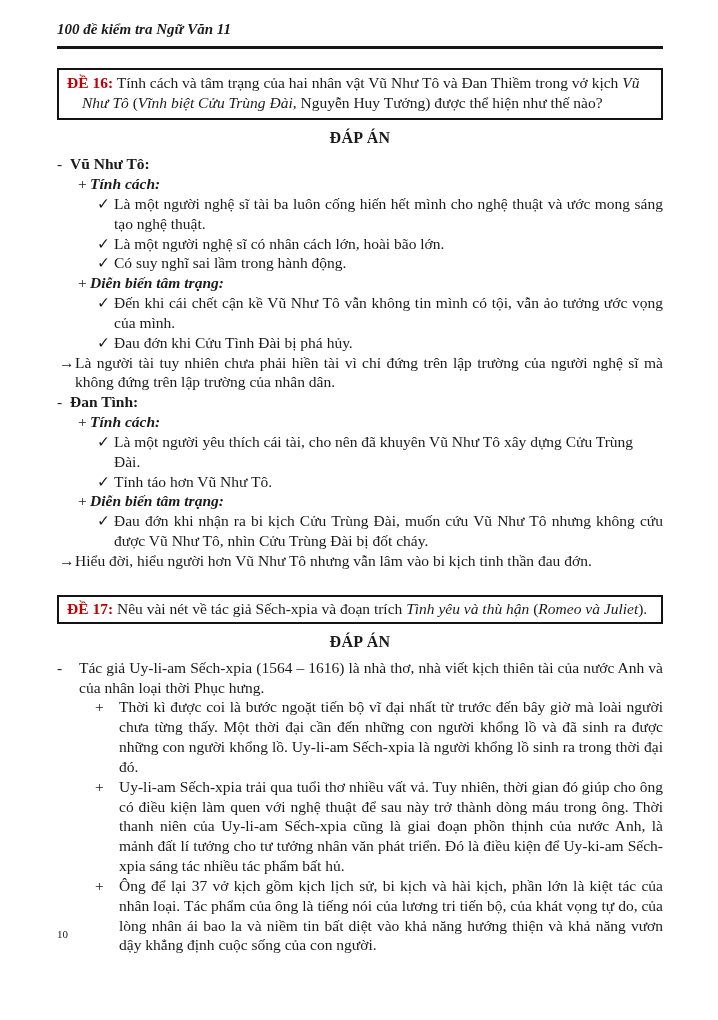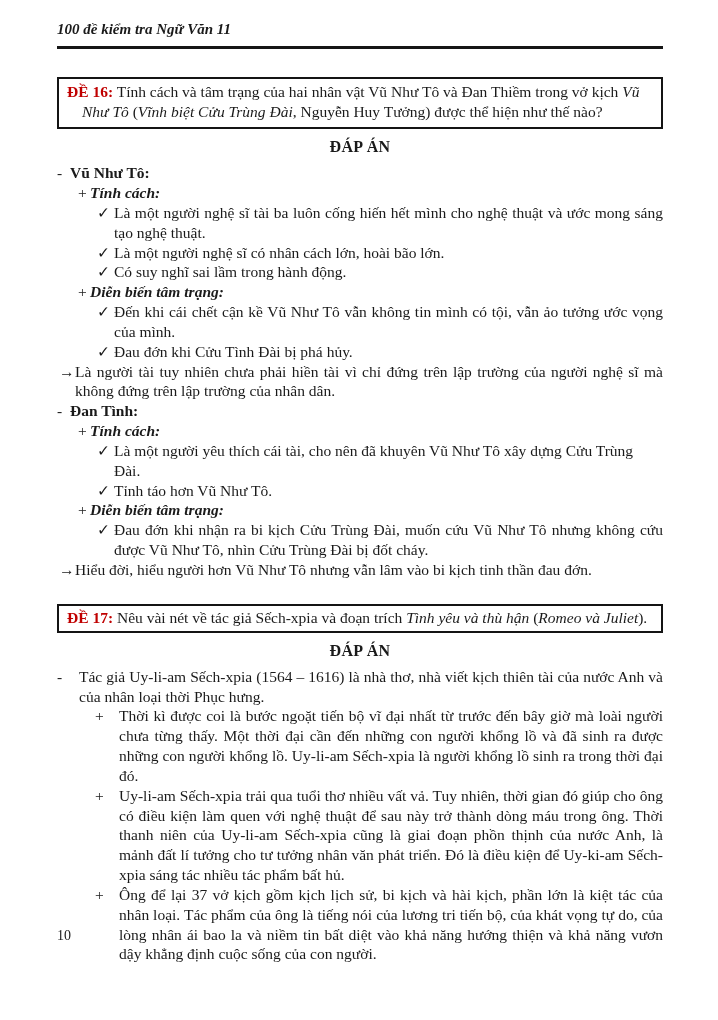--- a/index.html
+++ b/index.html
@@ -15,21 +15,21 @@
   }
   .content{padding:21px 55px 0 57px;box-sizing:border-box;}
 
   .doc-header{
     font-size:15px;font-weight:bold;font-style:italic;
     padding-bottom:8px;border-bottom:3px solid #161616;
   }
 
   .q-box{
     border:2.5px solid #141414;
-    margin-top:28px;
+    margin-top:19px;
     padding:3px 8px 5px 8px;
     font-size:15.5px;line-height:1.3;
     box-sizing:border-box;
   }
   .q-inner{padding-left:15px;text-indent:-15px;}
   .de-label{color:#c00000;font-weight:bold;}
   .it{font-style:italic;}
 
   .dap-an{
     text-align:center;font-weight:bold;font-size:16px;
@@ -50,21 +50,21 @@
   .aa{margin-left:2px;}  .aa .mk{width:16px;}
 
   
   .b1 .mk{width:22px;}
   .b2{margin-left:38px;} .b2 .mk{width:24px;}
 
   .box2{margin-top:24px;padding:2px 8px 3px 8px;}
 
   .page-num{
     position:absolute;left:57px;top:928px;
-    font-size:14px;
+    font-size:11px;
   }
 </style>
 </head>
 <body>
 
 <div class="page">
   <div class="content">
 
     <div class="doc-header">100 đề kiểm tra Ngữ Văn 11</div>
 

